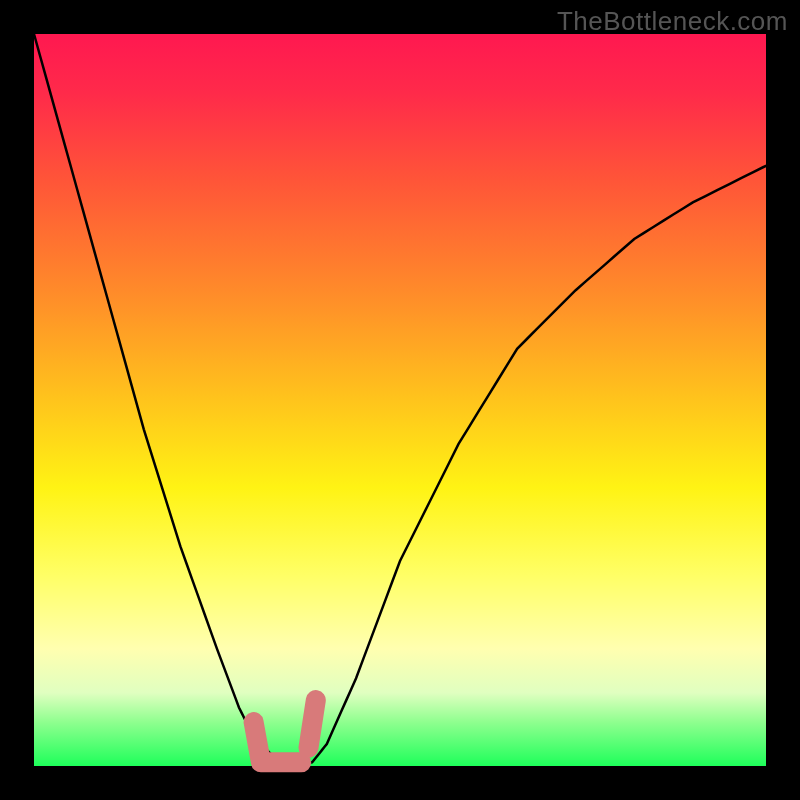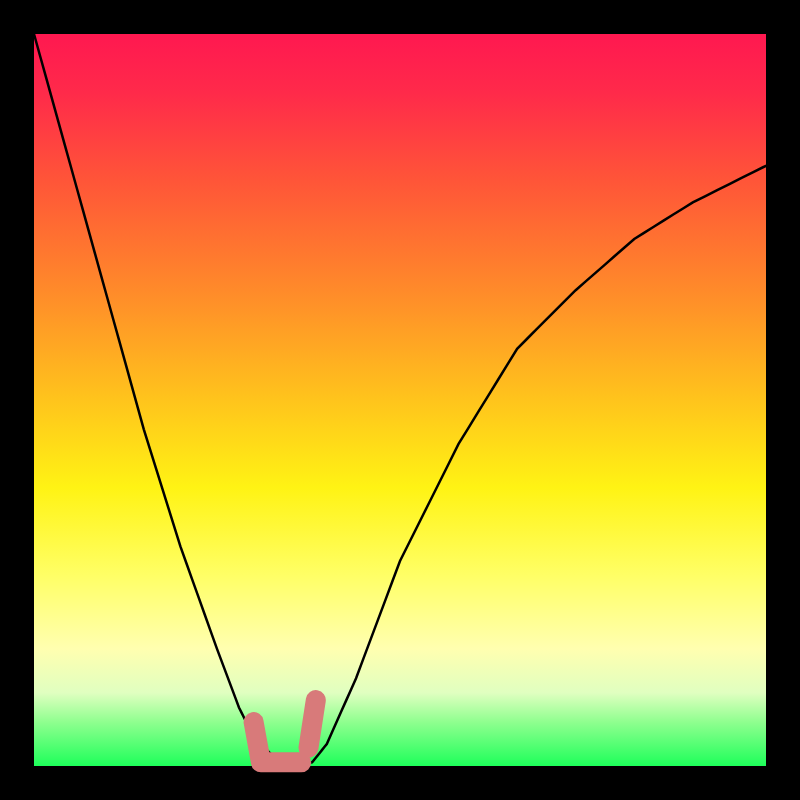--- a/index.html
+++ b/index.html
@@ -32,20 +32,21 @@
     left: 0; top: 0;
     width: 800px;
     height: 800px;
     display: block;
   }
 </style>
 </head>
 <body>
 
 <div class="frame">
+  <div class="watermark">TheBottleneck.com</div>
 
   <svg viewBox="0 0 800 800">
     <defs>
       <linearGradient id="bg-grad" x1="0" y1="0" x2="0" y2="1">
 
       <stop offset="0%" stop-color="#ff1850"></stop>
           <stop offset="8%" stop-color="#ff2a4a"></stop>
           <stop offset="20%" stop-color="#ff5538"></stop>
           <stop offset="35%" stop-color="#ff8a2a"></stop>
           <stop offset="50%" stop-color="#ffc41c"></stop>

